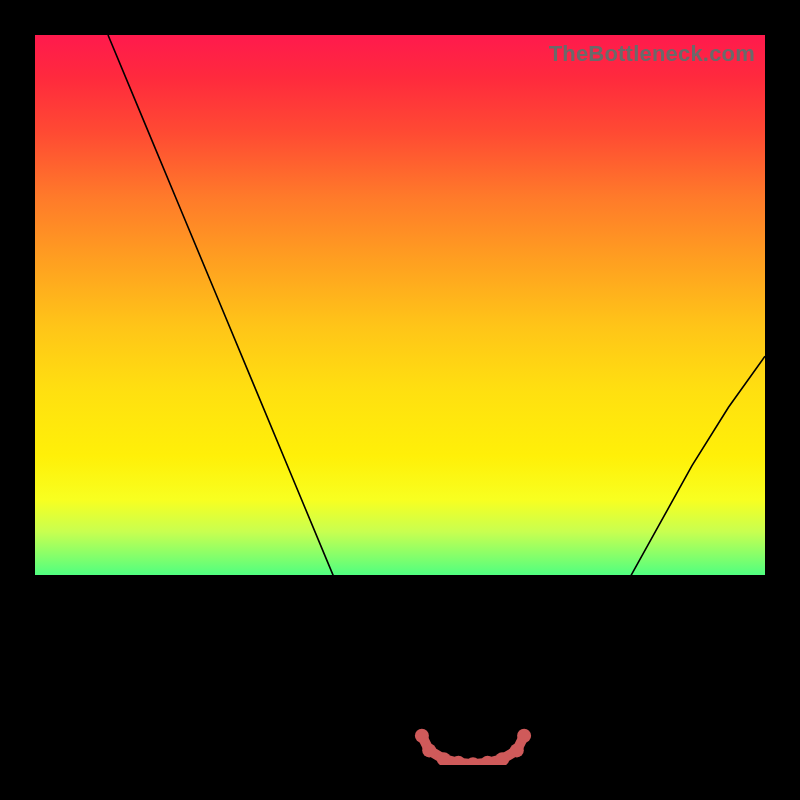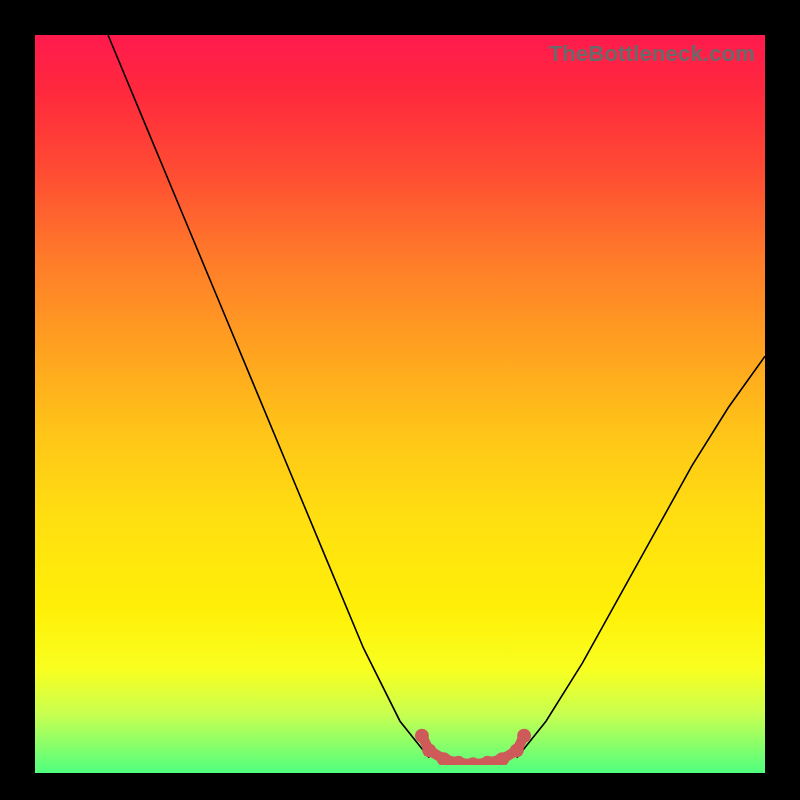--- a/index.html
+++ b/index.html
@@ -8,21 +8,21 @@
     position: relative;
     width: 800px;
     height: 800px;
     background: #000;
   }
   .plot {
     position: absolute;
     left: 35px;
     top: 35px;
     width: 730px;
-    height: 738px;
+    height: 540px;
     background: linear-gradient(to bottom,
       #ff1a4d 0%,
       #ff2a3d 8%,
       #ff4a33 18%,
       #ff7a2a 30%,
       #ffa020 42%,
       #ffc518 54%,
       #ffe010 66%,
       #fff008 78%,
       #f8ff20 86%,

